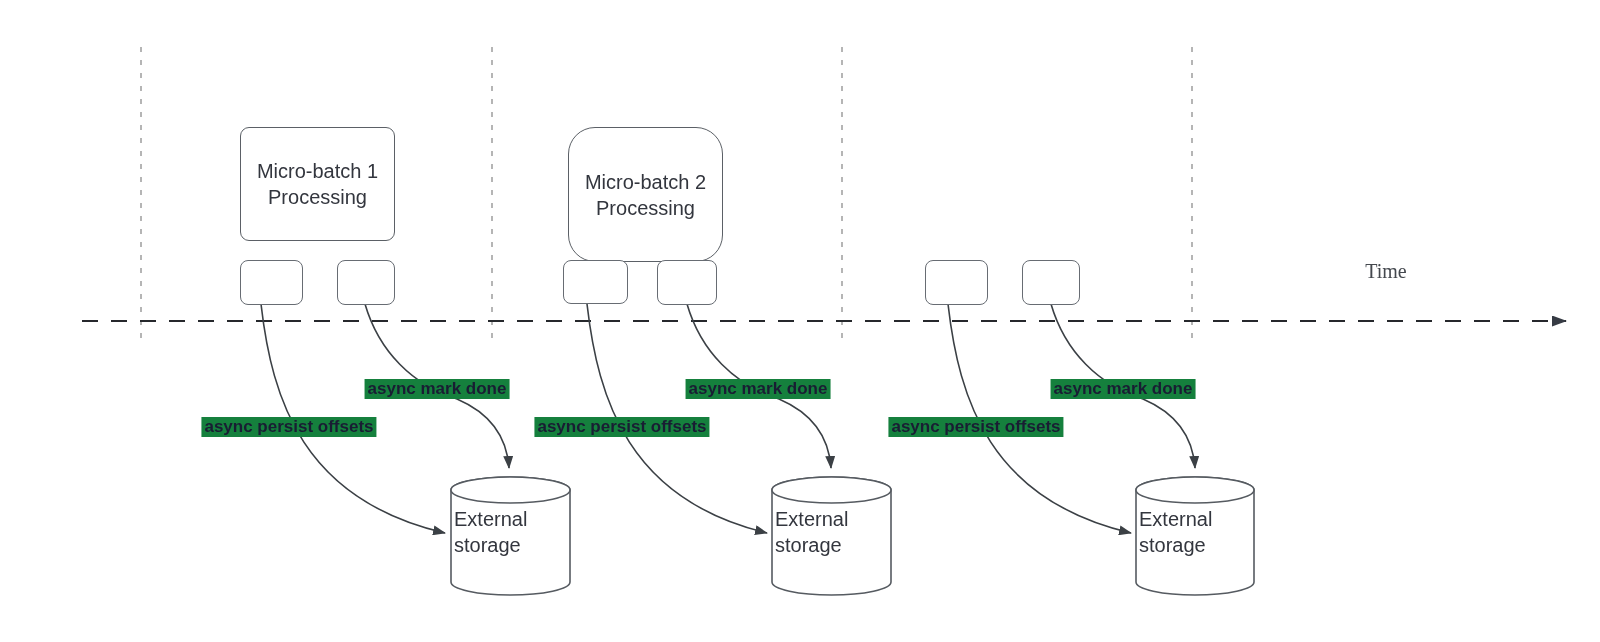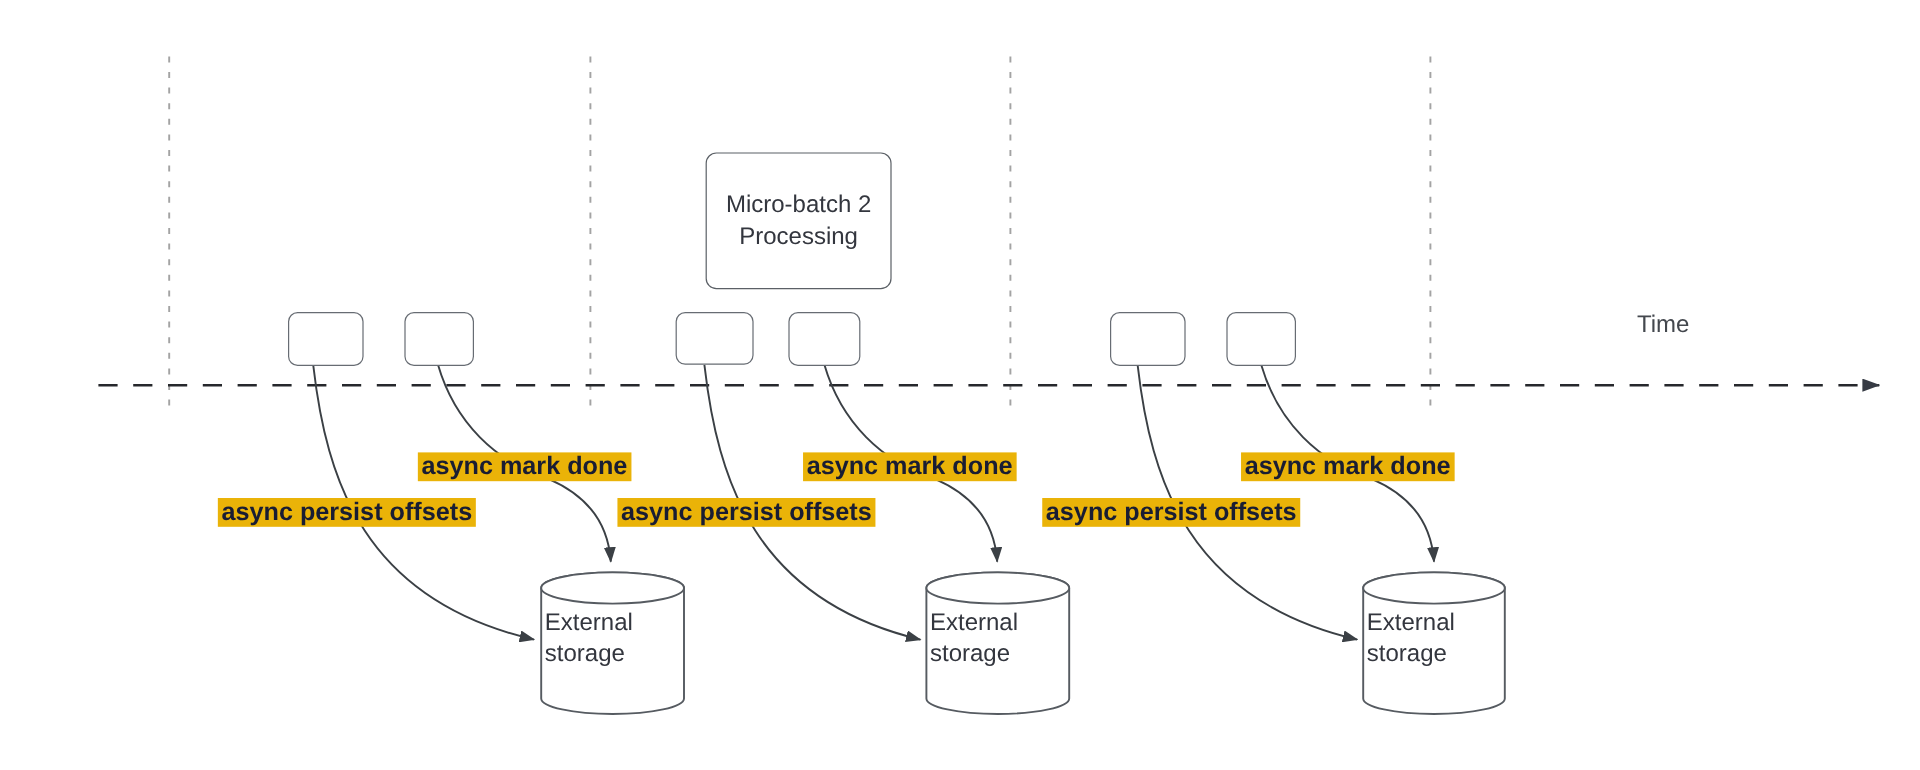--- a/index.html
+++ b/index.html
@@ -30,42 +30,43 @@
   .task {
     position: absolute;
     box-sizing: border-box;
     border: 1.6px solid #676c73;
     border-radius: 8px;
     background: #ffffff;
   }
   .alabel {
     position: absolute;
     transform: translate(-50%, -50%);
-    font-size: 21px;
+    font-size: 17px;
     font-weight: bold;
     color: #191d33;
-    background: #eab308;
+    background: #15803d;
     padding: 0 3px;
     white-space: nowrap;
   }
   .storage-label {
     position: absolute;
     transform: translate(-50%, -50%);
     width: 112px;
     text-align: left;
     font-size: 20px;
     line-height: 26px;
     color: #33363e;
   }
   .time-label {
     position: absolute;
     transform: translate(-50%, -50%);
     font-size: 20px;
     color: #44484e;
     white-space: nowrap;
+    font-family: Liberation Serif, serif;
   }
 </style>
 </head>
 <body>
 
 <div class="canvas">
 
   <svg width="1600" height="642" viewBox="0 0 1600 642">
     <defs>
       <marker id="arrowhead" markerUnits="userSpaceOnUse" markerWidth="13" markerHeight="10" viewBox="0 0 13 10" refX="12" refY="5" orient="auto">
@@ -99,21 +100,22 @@
     <g>
       <path d="M772,490 A59.5,13 0 0 1 891,490 L891,582 A59.5,13 0 0 1 772,582 Z" fill="#ffffff" stroke="#565b61" stroke-width="1.6"></path>
       <ellipse cx="831.5" cy="490" rx="59.5" ry="13" fill="#ffffff" stroke="#565b61" stroke-width="1.6"></ellipse>
     </g>
     <g>
       <path d="M1136,490 A59,13 0 0 1 1254,490 L1254,582 A59,13 0 0 1 1136,582 Z" fill="#ffffff" stroke="#565b61" stroke-width="1.6"></path>
       <ellipse cx="1195" cy="490" rx="59" ry="13" fill="#ffffff" stroke="#565b61" stroke-width="1.6"></ellipse>
     </g>
   </svg>
 
-  <div class="box" style="left:588px; top:127px; width:155px; height:114px;">Micro-batch 2 Processing</div>
+  <div class="box" style="left:240px; top:127px; width:155px; height:114px;">Micro-batch 1 Processing</div>
+  <div class="box" style="left:568px; top:127px; width:155px; height:135px;border-radius:27px;">Micro-batch 2 Processing</div>
 
   <div class="task" style="left:240px; top:260px; width:63px; height:45px;"></div>
   <div class="task" style="left:337px; top:260px; width:58px; height:45px;"></div>
   <div class="task" style="left:563px; top:260px; width:65px; height:44px;"></div>
   <div class="task" style="left:657px; top:260px; width:60px; height:45px;"></div>
   <div class="task" style="left:925px; top:260px; width:63px; height:45px;"></div>
   <div class="task" style="left:1022px; top:260px; width:58px; height:45px;"></div>
 
   <div class="alabel" style="left:289px; top:427px;">async persist offsets</div>
   <div class="alabel" style="left:437px; top:389px;">async mark done</div>

